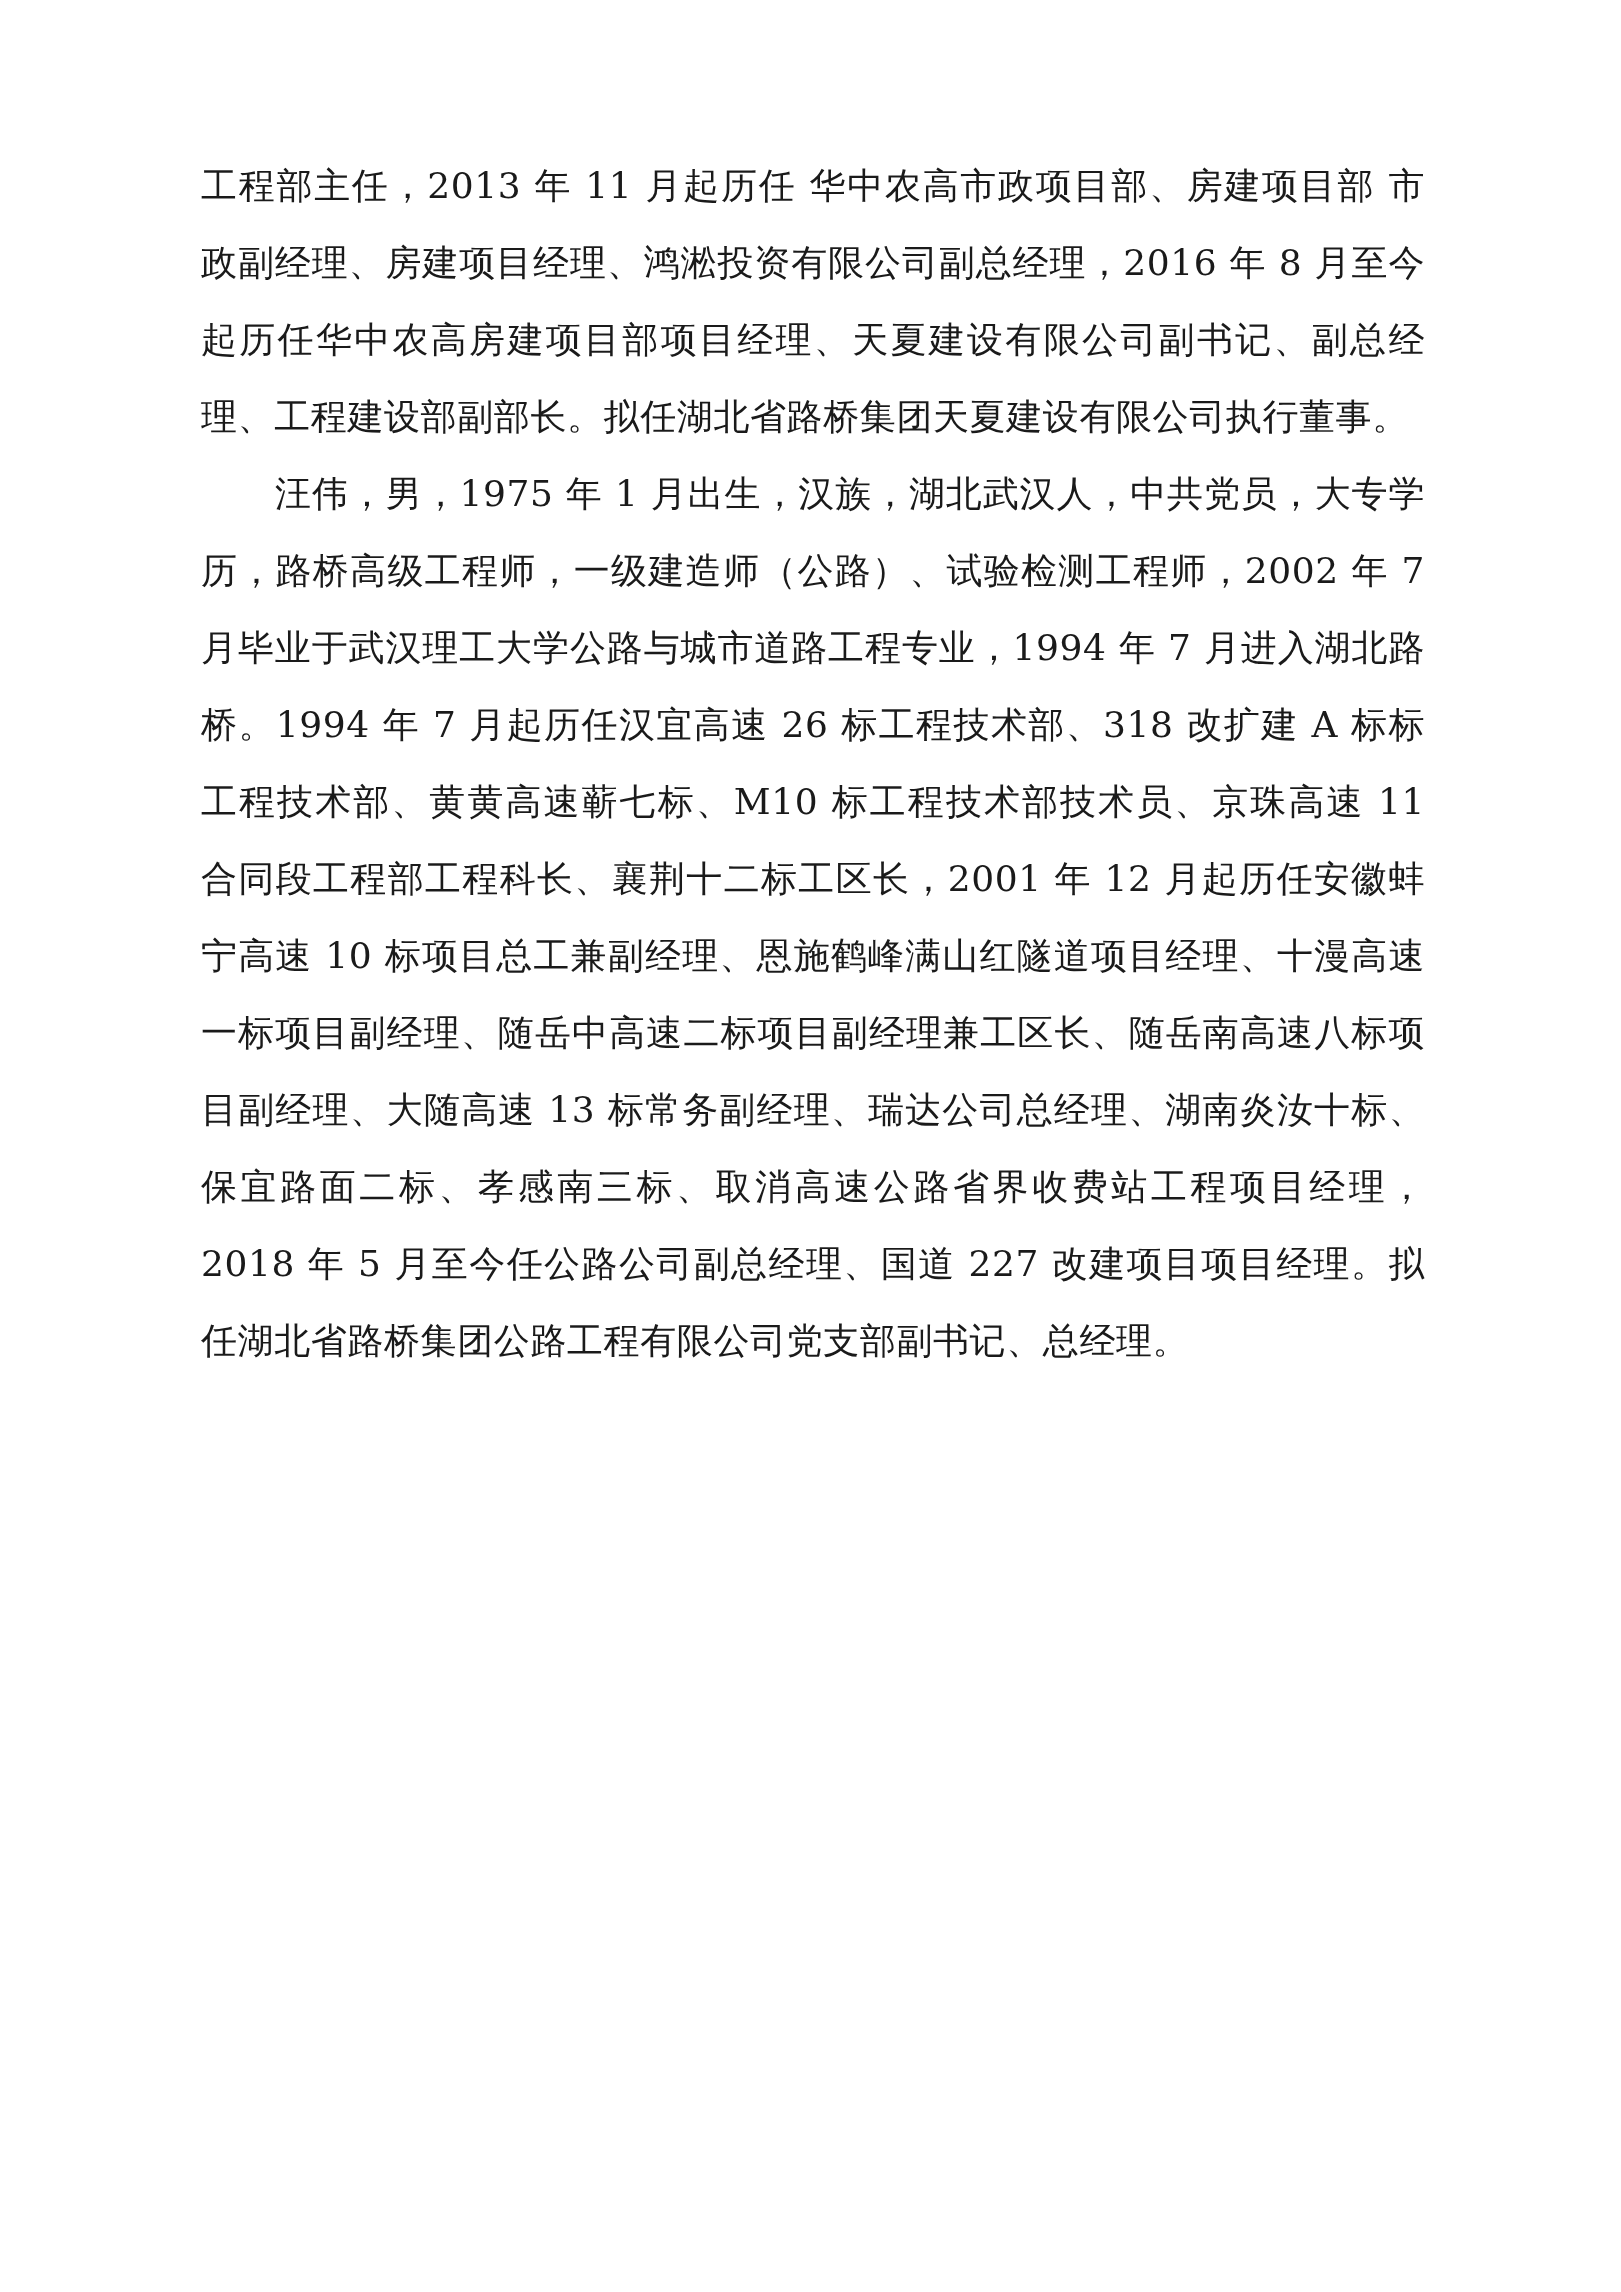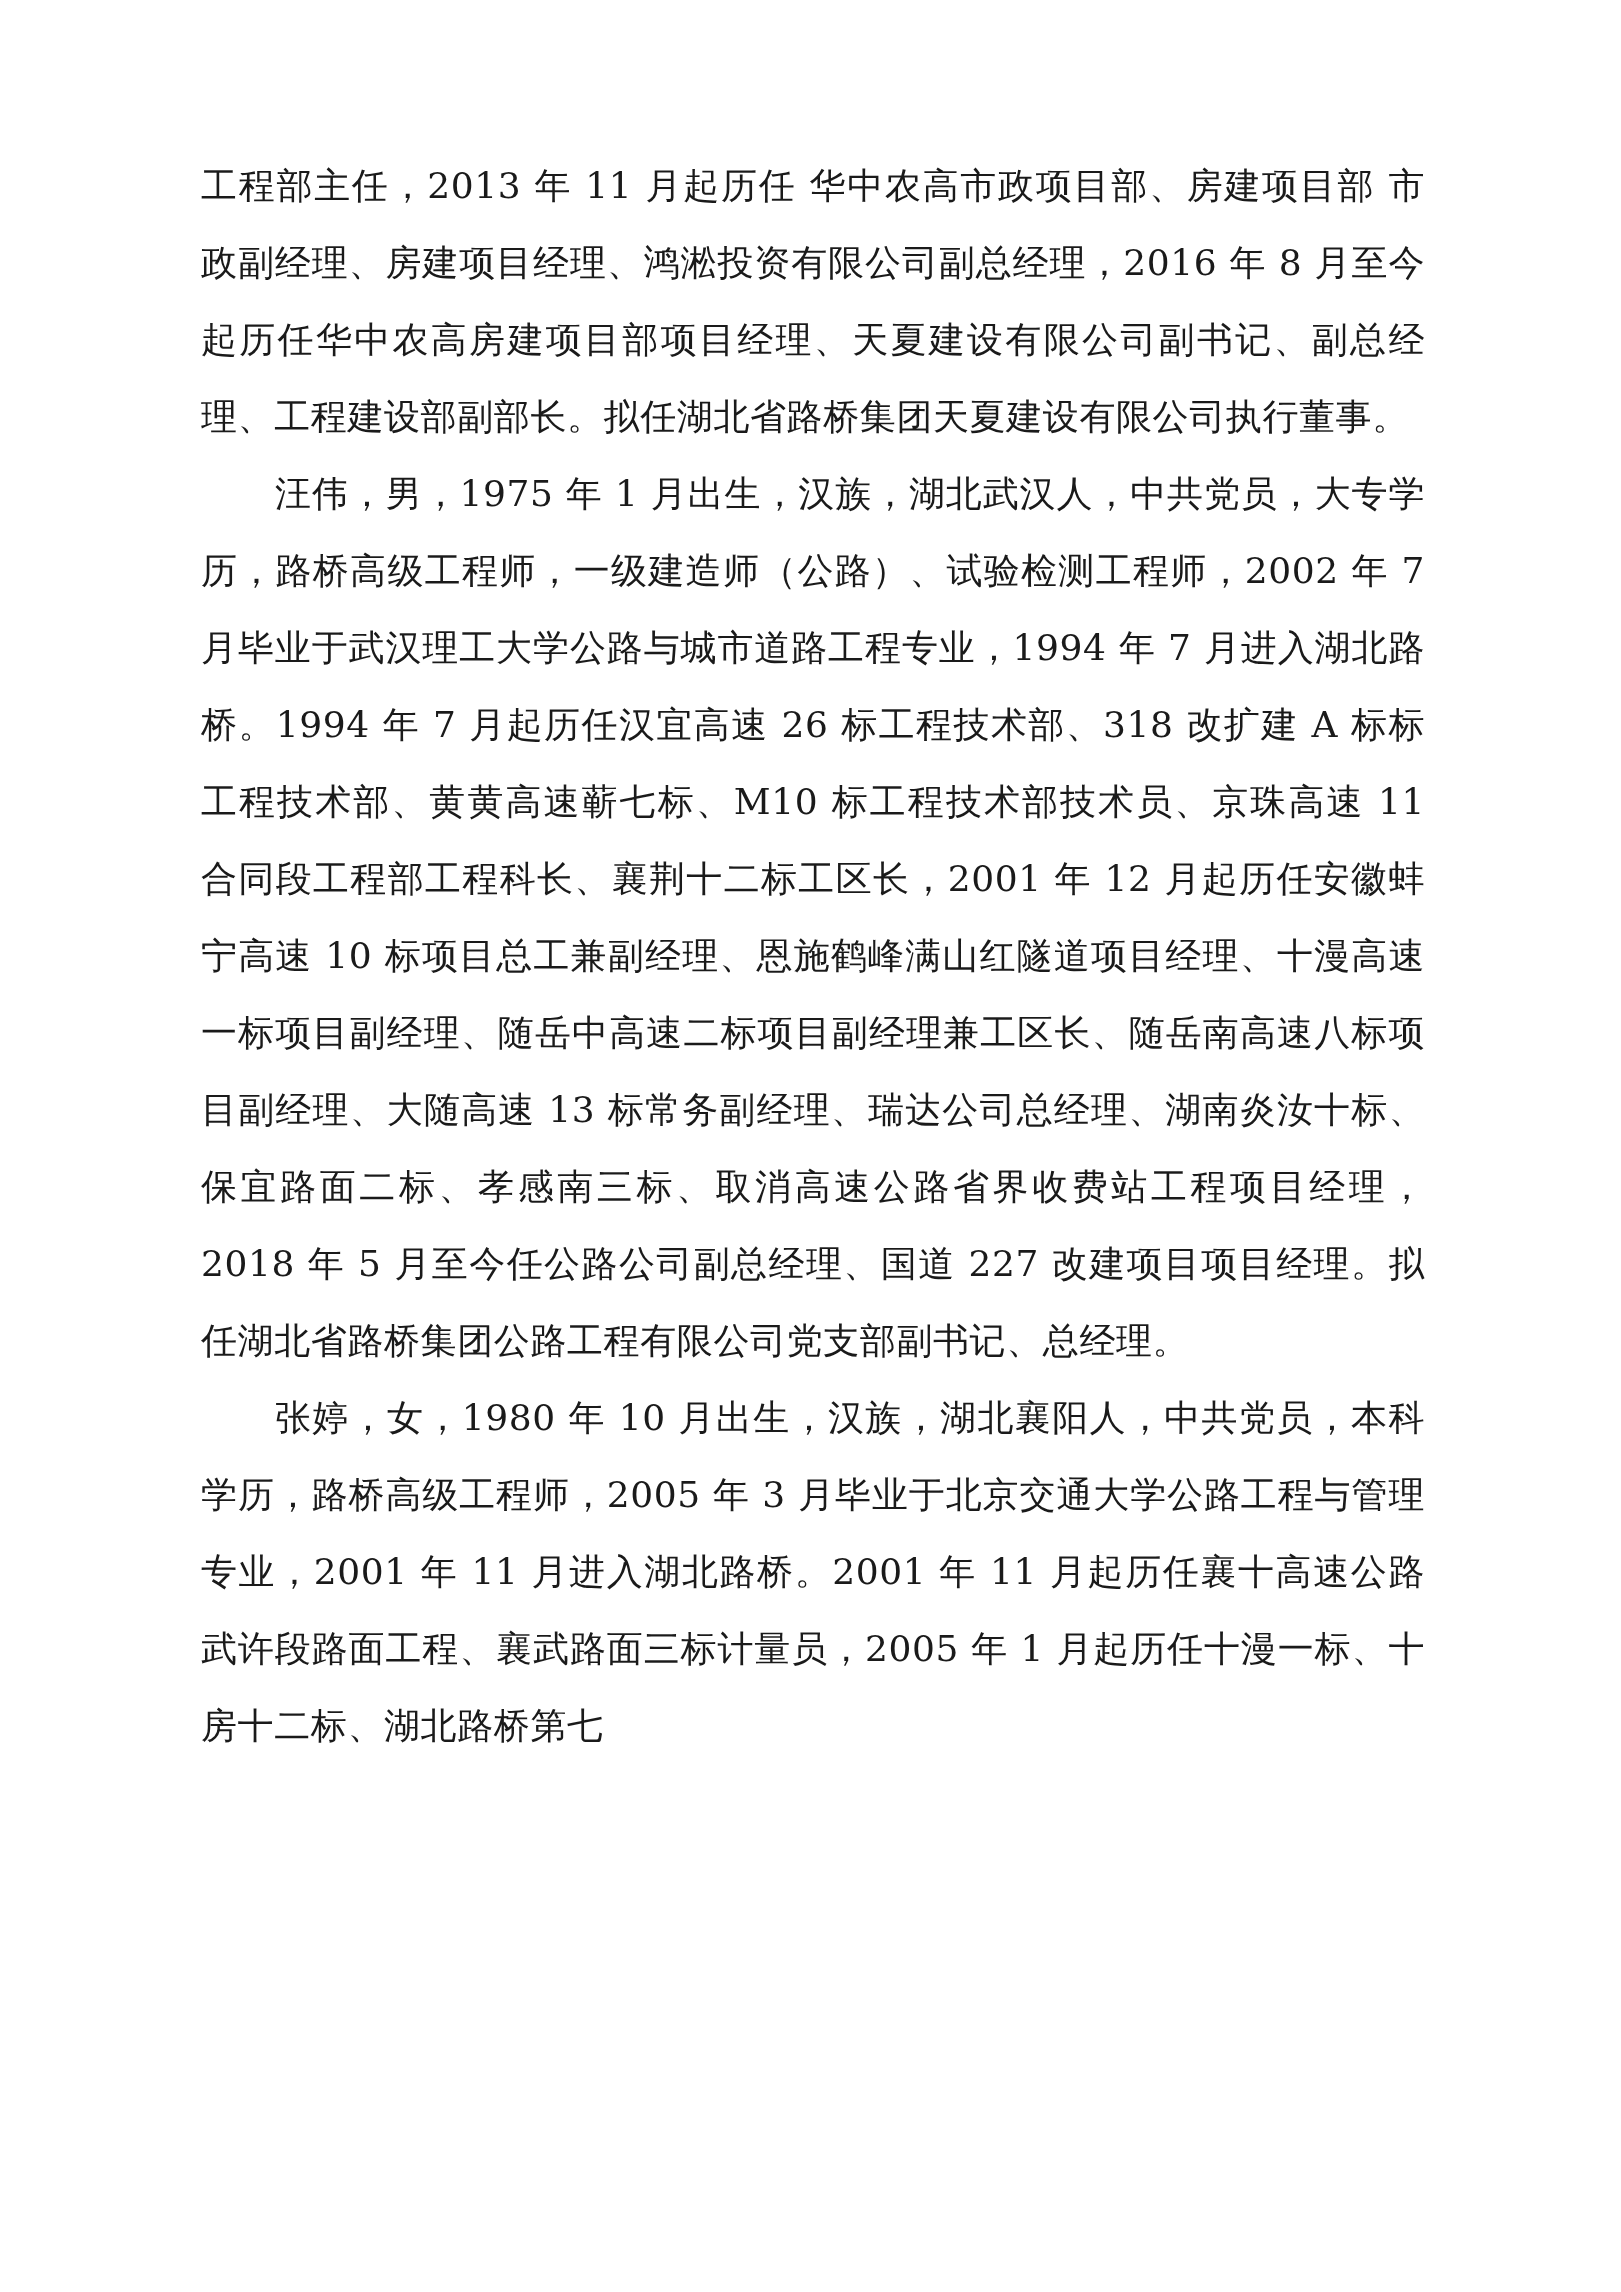--- a/index.html
+++ b/index.html
@@ -38,16 +38,15 @@
     text-indent: 74px;
   }
 </style>
 </head>
 <body>
 
 <div class="page">
   <div class="doc-body">
     <p class="para">工程部主任，2013 年 11 月起历任 华中农高市政项目部、房建项目部 市政副经理、房建项目经理、鸿淞投资有限公司副总经理，2016 年 8 月至今起历任华中农高房建项目部项目经理、天夏建设有限公司副书记、副总经理、工程建设部副部长。拟任湖北省路桥集团天夏建设有限公司执行董事。</p>
     <p class="para indent">汪伟，男，1975 年 1 月出生，汉族，湖北武汉人，中共党员，大专学历，路桥高级工程师，一级建造师（公路）、试验检测工程师，2002 年 7 月毕业于武汉理工大学公路与城市道路工程专业，1994 年 7 月进入湖北路桥。1994 年 7 月起历任汉宜高速 26 标工程技术部、318 改扩建 A 标标工程技术部、黄黄高速蕲七标、M10 标工程技术部技术员、京珠高速 11 合同段工程部工程科长、襄荆十二标工区长，2001 年 12 月起历任安徽蚌宁高速 10 标项目总工兼副经理、恩施鹤峰满山红隧道项目经理、十漫高速一标项目副经理、随岳中高速二标项目副经理兼工区长、随岳南高速八标项目副经理、大随高速 13 标常务副经理、瑞达公司总经理、湖南炎汝十标、保宜路面二标、孝感南三标、取消高速公路省界收费站工程项目经理，2018 年 5 月至今任公路公司副总经理、国道 227 改建项目项目经理。拟任湖北省路桥集团公路工程有限公司党支部副书记、总经理。</p>
-    <p class="para indent">张婷，女，1980 年 10 月出生，汉族，湖北襄阳人，中共党员，本科学历，路桥高级工程师，2005 年 3 月毕业于北京交通大学公路工程与管理专业，2001 年 11 月进入湖北路桥。2001 年 11 月起历任襄十高速公路武许段路面工程、襄武路面三标计量员，2005 年 1 月起历任十漫一标、十房十二标、湖北路桥第七</p>
   </div>
 </div>
 
 
 </body></html>

